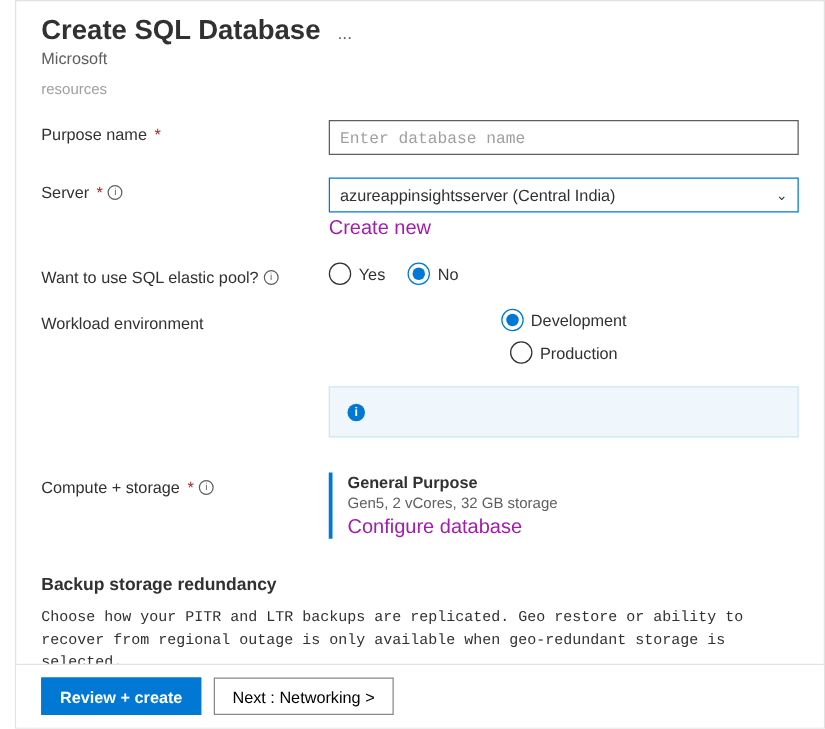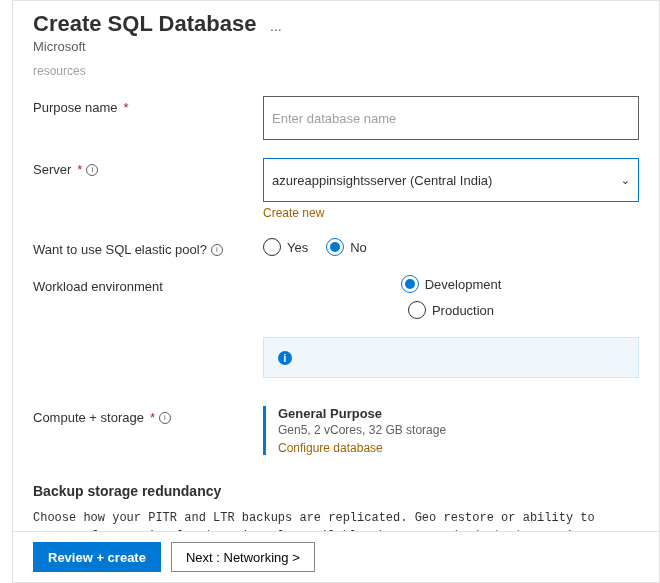--- a/index.html
+++ b/index.html
@@ -10,25 +10,25 @@
     .more { display: inline-block; margin-left: 10px; color: #605e5c; font-size: 14px; }
     .vendor { font-size: 13px; color: #605e5c; margin-top: 2px; }
     .scroll { flex: 1; overflow: hidden; padding: 0 20px; position: relative; }
     .content { position: relative; }
     .faded { color: #a19f9d; font-size: 12px; margin-top: 6px; }
     .row { display: flex; align-items: flex-start; margin-top: 18px; }
     .label-col { width: 230px; padding-top: 4px; display: flex; align-items: center; gap: 4px; }
     .field-col { flex: 1; }
     .req { color: #a4262c; margin-left: 2px; }
     .info-icon { width: 12px; height: 12px; border: 1px solid #605e5c; border-radius: 50%; display: inline-flex; align-items: center; justify-content: center; font-size: 8px; color: #605e5c; line-height: 1; }
-    .input { width: 100%; height: 44px; border: 1px solid #605e5c; padding: 0 8px; font-size: 13px; font-family: Liberation Sans, sans-serif; }
+    .input { width: 100%; height: 28px; border: 1px solid #605e5c; padding: 0 8px; font-size: 13px; font-family: Liberation Mono, monospace; }
     .input::placeholder { color: #a19f9d; }
-    .select { width: 100%; height: 44px; border: 1px solid #0078d4; padding: 0 8px; font-size: 13px; background: #fff; display: flex; align-items: center; justify-content: space-between; cursor: pointer; }
+    .select { width: 100%; height: 28px; border: 1px solid #0078d4; padding: 0 8px; font-size: 13px; background: #fff; display: flex; align-items: center; justify-content: space-between; cursor: pointer; }
     .chevron { font-size: 11px; color: #323130; }
-    .link { color: #a16207; font-size: 12px; cursor: pointer; margin-top: 4px; display: inline-block; }
+    .link { color: #a21caf; font-size: 16px; cursor: pointer; margin-top: 4px; display: inline-block; }
     .radio-group { display: flex; gap: 18px; align-items: center; }
     .radio-group.vertical { flex-direction: column; align-items: center; gap: 8px; }
     .radio { display: flex; align-items: center; gap: 6px; cursor: pointer; }
     .radio-circle { width: 18px; height: 18px; border: 1px solid #323130; border-radius: 50%; display: flex; align-items: center; justify-content: center; flex-shrink: 0; }
     .radio.checked .radio-circle { border-color: #0078d4; }
     .radio.checked .radio-dot { width: 10px; height: 10px; background: #0078d4; border-radius: 50%; }
     .info-box { margin-top: 18px; margin-left: 230px; background: #eff6fc; border: 1px solid #cde6f7; padding: 12px 14px; display: flex; gap: 10px; font-size: 12px; line-height: 1.5; }
     .info-box .icon { width: 14px; height: 14px; background: #0078d4; border-radius: 50%; color: #fff; font-size: 10px; display: flex; align-items: center; justify-content: center; font-weight: bold; flex-shrink: 0; margin-top: 1px; }
     .accent-bar { width: 3px; background: #0078d4; margin-right: 12px; flex-shrink: 0; }
     .compute-block { display: flex; }

